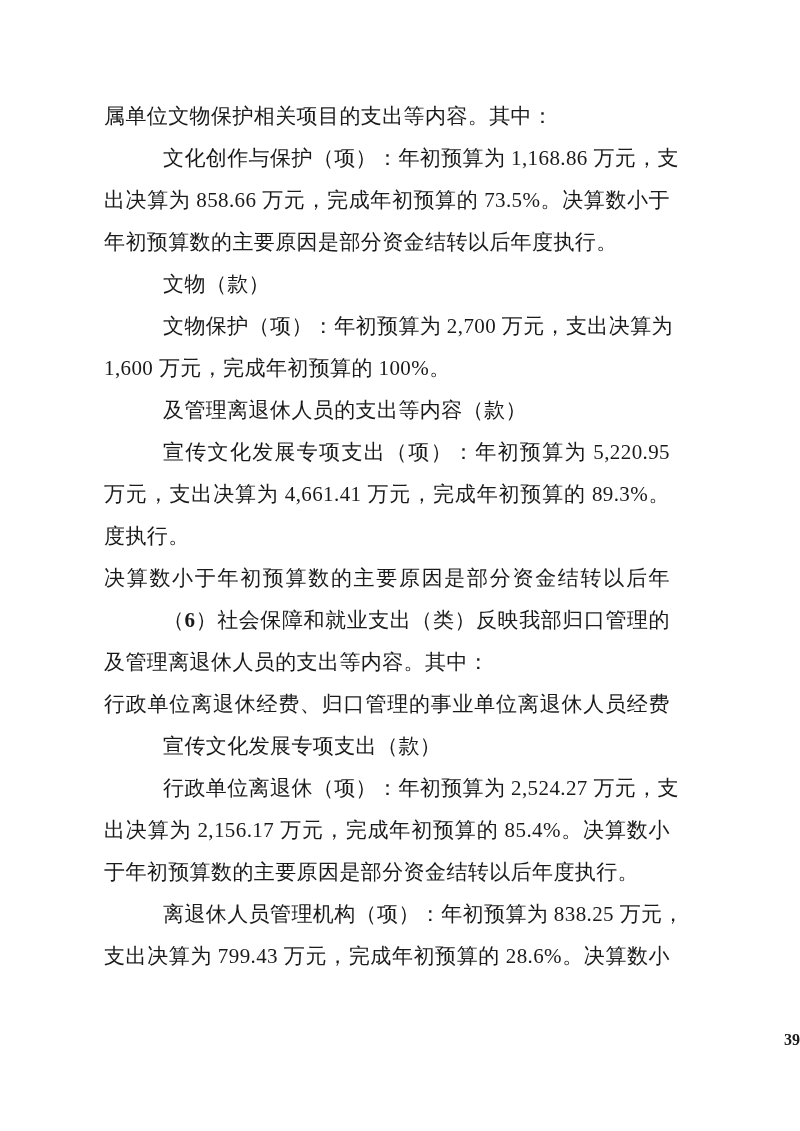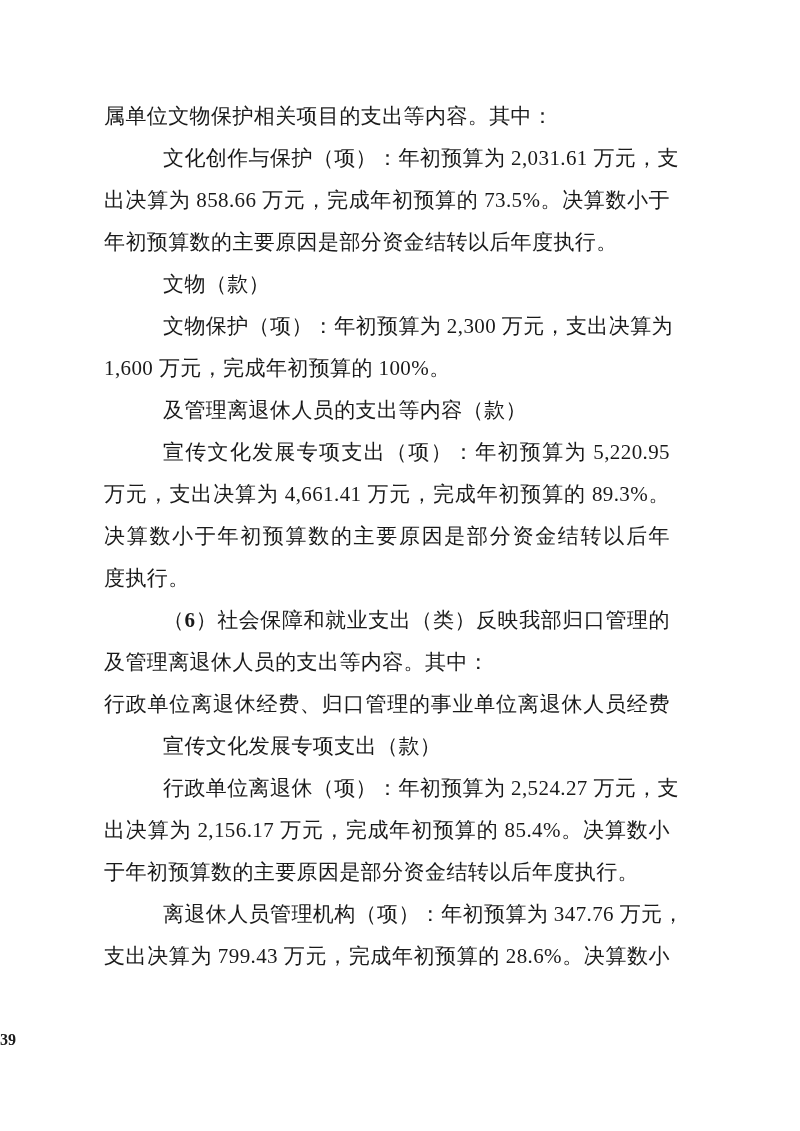--- a/index.html
+++ b/index.html
@@ -46,47 +46,47 @@
   }
   .bold {
     font-weight: bold;
   }
   .footer {
     position: absolute;
     left: 0;
     top: 1030px;
     width: 800px;
     line-height: 20px;
-    text-align: left;
+    text-align: right;
     font-size: 16px;
     font-weight: bold;
     color: #1a1a1a;
   }
 </style>
 </head>
 <body style="background: rgb(255, 255, 255);">
 
 <div class="page">
   <div class="text-block" id="text-block" style="color: rgb(26, 26, 26);">
       <div class="line">属单位文物保护相关项目的支出等内容。其中：</div>
-      <div class="line indent fill">文化创作与保护（项）：年初预算为 2,031.61 万元，支</div>
+      <div class="line indent fill">文化创作与保护（项）：年初预算为 1,168.86 万元，支</div>
       <div class="line fill">出决算为 858.66 万元，完成年初预算的 73.5%。决算数小于</div>
       <div class="line">年初预算数的主要原因是部分资金结转以后年度执行。</div>
       <div class="line indent">文物（款）</div>
-      <div class="line indent fill">文物保护（项）：年初预算为 2,300 万元，支出决算为</div>
+      <div class="line indent fill">文物保护（项）：年初预算为 2,700 万元，支出决算为</div>
       <div class="line">1,600 万元，完成年初预算的 100%。</div>
       <div class="line indent">及管理离退休人员的支出等内容（款）</div>
       <div class="line indent fill">宣传文化发展专项支出（项）：年初预算为 5,220.95</div>
       <div class="line fill">万元，支出决算为 4,661.41 万元，完成年初预算的 89.3%。</div>
+      <div class="line">度执行。</div>
       <div class="line fill">决算数小于年初预算数的主要原因是部分资金结转以后年</div>
-      <div class="line">度执行。</div>
       <div class="line indent fill"><span>（</span><span class="bold">6</span><span>）社会保障和就业支出（类）反映我部归口管理的</span></div>
       <div class="line">及管理离退休人员的支出等内容。其中：</div>
       <div class="line fill">行政单位离退休经费、归口管理的事业单位离退休人员经费</div>
       <div class="line indent">宣传文化发展专项支出（款）</div>
       <div class="line indent fill">行政单位离退休（项）：年初预算为 2,524.27 万元，支</div>
       <div class="line fill">出决算为 2,156.17 万元，完成年初预算的 85.4%。决算数小</div>
       <div class="line">于年初预算数的主要原因是部分资金结转以后年度执行。</div>
-      <div class="line indent fill">离退休人员管理机构（项）：年初预算为 347.76 万元，</div>
+      <div class="line indent fill">离退休人员管理机构（项）：年初预算为 838.25 万元，</div>
       <div class="line fill">支出决算为 799.43 万元，完成年初预算的 28.6%。决算数小</div>
     </div>
   <div class="footer">39</div>
 </div>
 
 </body></html>

